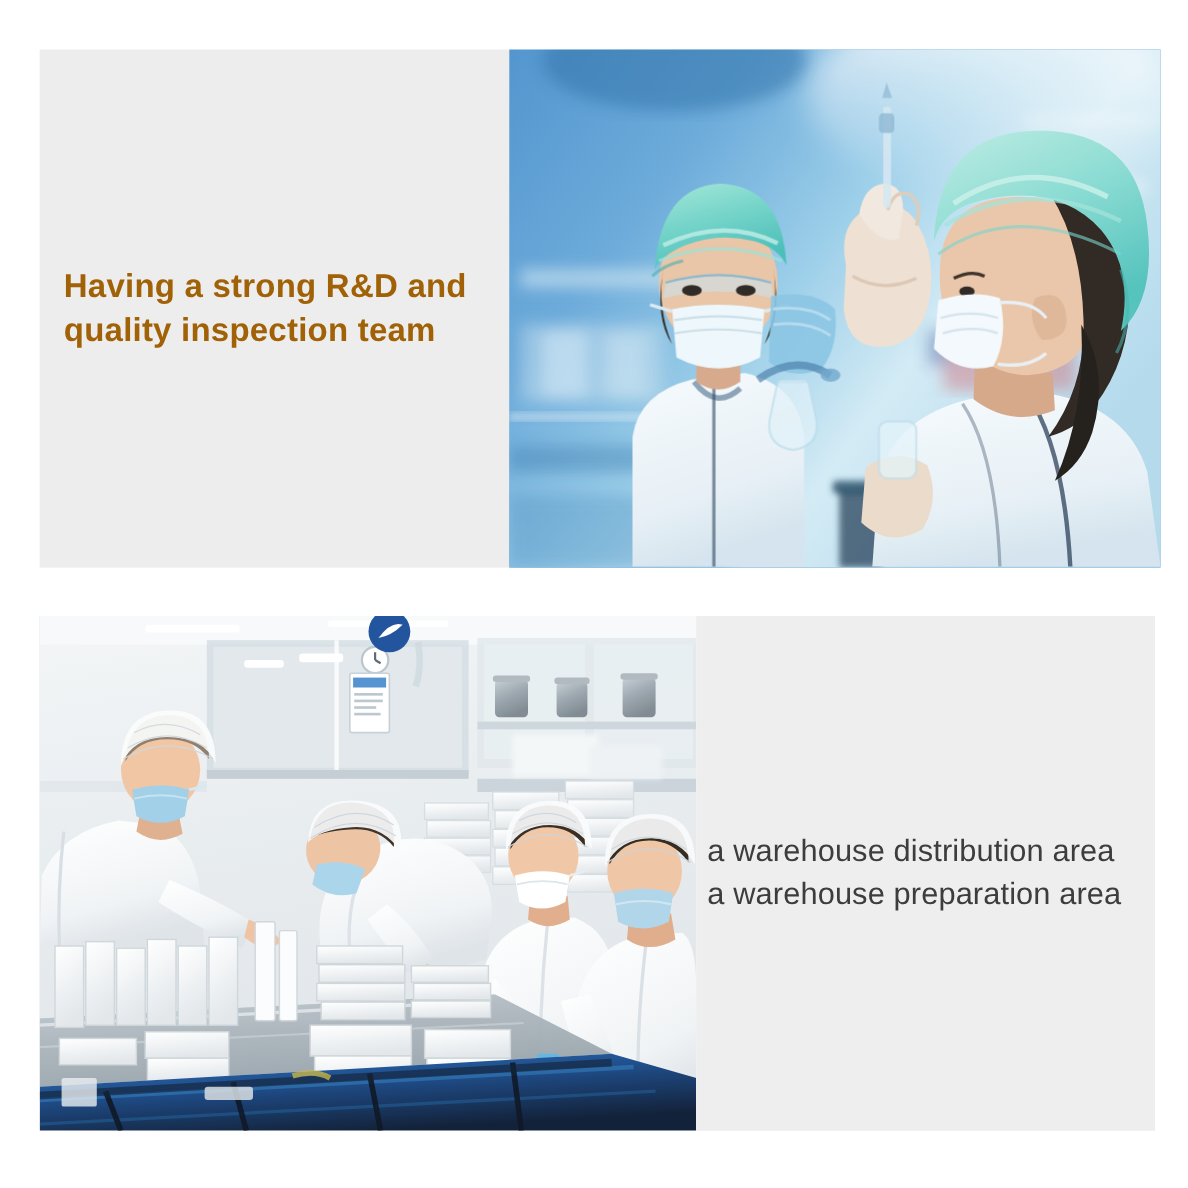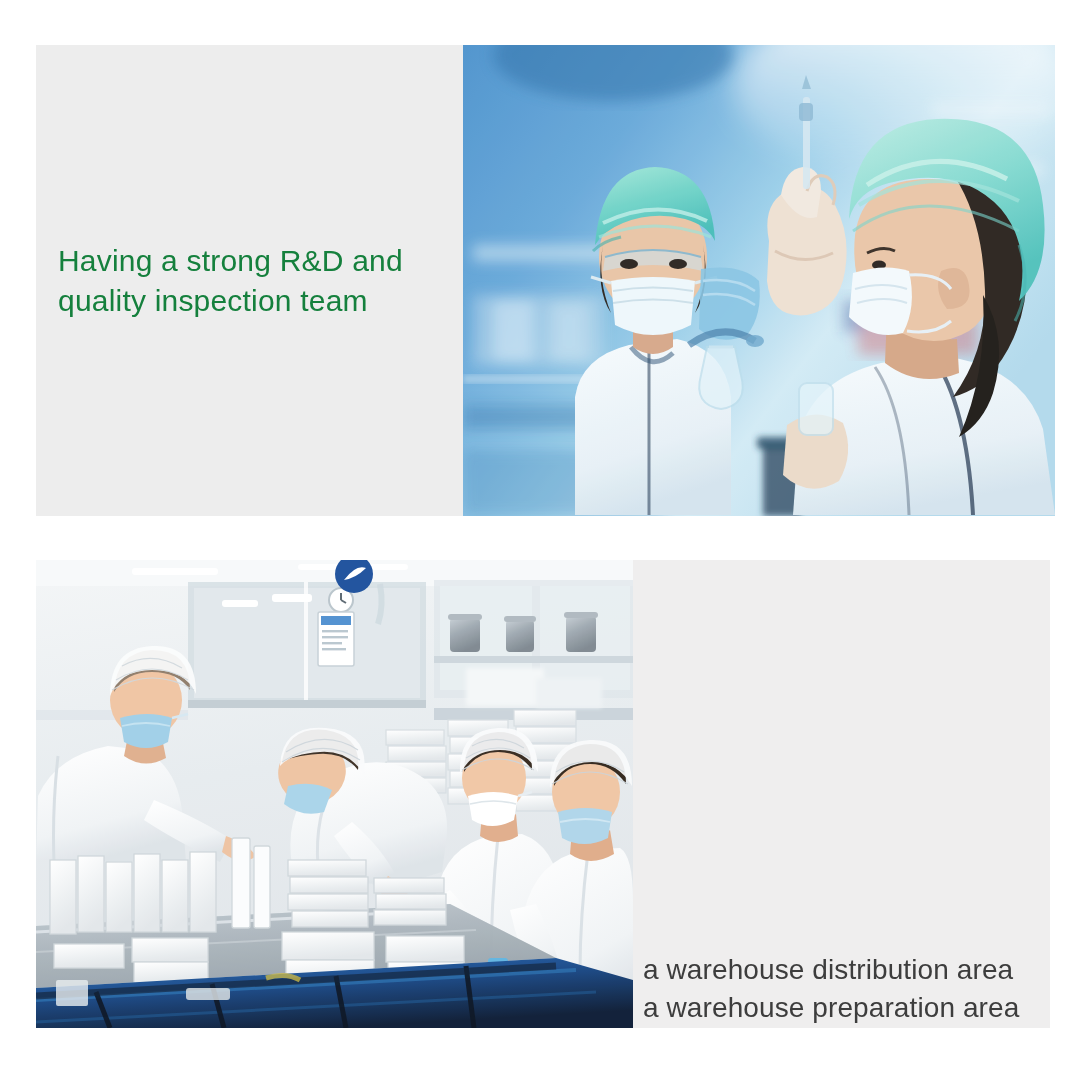--- a/index.html
+++ b/index.html
@@ -14,39 +14,39 @@
 
   
   .row1 { position:absolute; left:36px; top:45px; width:1019px; height:471px; }
   .row1-text-panel {
     position:absolute; left:0; top:0; width:427px; height:471px;
     background:#ededed;
     display:flex; align-items:center;
   }
   .row1-caption {
     padding-left:22px; padding-right:10px;
-    color:#15803d; font-size:30px; line-height:1.32;
-    font-weight:400; letter-spacing:0.2px;
+    color:#a16207; font-size:30px; line-height:1.32;
+    font-weight:700; letter-spacing:0.2px;
     white-space:pre-line;
   }
   .row1-photo {
     position:absolute; left:427px; top:0; width:592px; height:471px;
     overflow:hidden; background:#6fa8d6;
   }
 
   
   .row2 { position:absolute; left:36px; top:560px; width:1014px; height:468px; }
   .row2-photo {
     position:absolute; left:0; top:0; width:597px; height:468px;
     overflow:hidden; background:#dfe5ea;
   }
   .row2-text-panel {
     position:absolute; left:597px; top:0; width:417px; height:468px;
     background:#efeeee;
-    display:flex; align-items:flex-end;
+    display:flex; align-items:center;
   }
   .row2-caption {
     padding-left:10px; padding-right:6px;
     color:#3d3d3d; font-size:28px; line-height:1.38;
     font-weight:400; letter-spacing:0.1px;
     white-space:pre-line;
   }
 
   svg { display:block; width:100%; height:100%; }
 </style>

